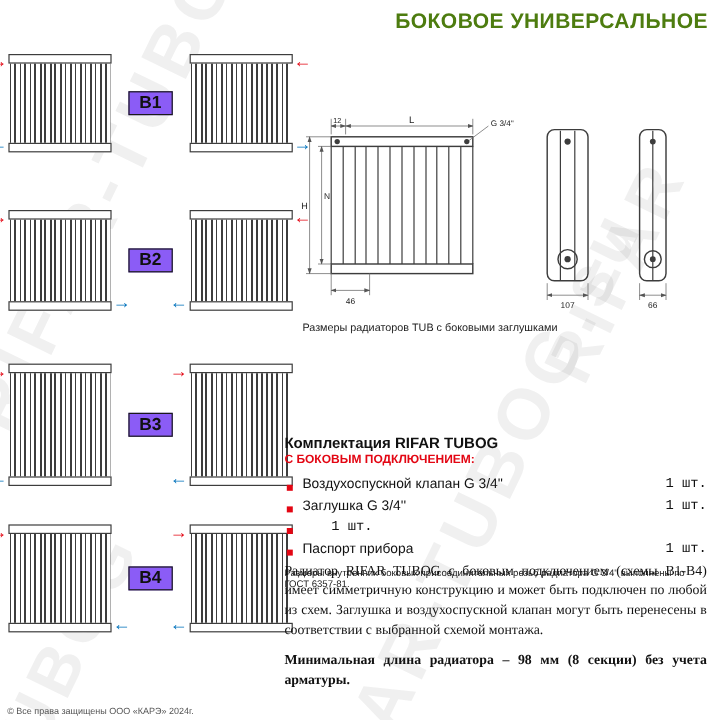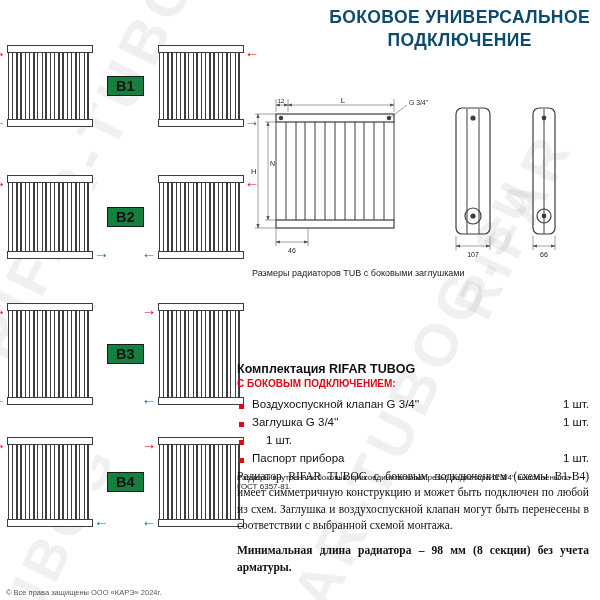--- a/index.html
+++ b/index.html
@@ -7,57 +7,57 @@
         font-family:"Liberation Sans",sans-serif;color:#111;}
   
   .wm-layer{position:absolute;inset:0;pointer-events:none;z-index:0;}
   .wm{position:absolute;font-weight:bold;color:rgba(40,40,40,0.07);white-space:nowrap;
       letter-spacing:6px;transform-origin:0 0;}
   .wm1{font-size:60px;left:-40px;top:340px;transform:rotate(-64deg);}
   .wm2{font-size:60px;left:230px;top:690px;transform:rotate(-64deg);}
   .wm3{font-size:56px;left:440px;top:300px;transform:rotate(-64deg);}
   .wm4{font-size:56px;left:-30px;top:640px;transform:rotate(-64deg);}
   
-  .title{position:absolute;top:6px;right:10px;text-align:center;font-size:17.5px;
-         font-weight:bold;letter-spacing:.4px;line-height:1.32;color:#0c4a6e;z-index:2;}
+  .title{position:absolute;top:6px;right:10px;text-align:left;font-size:17.5px;
+         font-weight:bold;letter-spacing:.4px;line-height:1.32;color:#4d7c0f;z-index:2;}
   
   .schemes{position:absolute;left:8px;top:46px;width:232px;z-index:2;}
   .scheme-row{display:flex;align-items:center;gap:15px;}
   .scheme-row:nth-child(1){margin-bottom:50px;}
   .scheme-row:nth-child(2){margin-bottom:46px;}
   .scheme-row:nth-child(3){margin-bottom:34px;}
   .rad-wrap{position:relative;width:84px;flex:none;}
   .radiator{position:relative;width:84px;
      background:repeating-linear-gradient(90deg,#3d3d3d 0 1.4px,#fff 1.4px 3.8px,#3d3d3d 3.8px 5.2px,#fff 5.2px 8.4px);}
   .radiator::before,.radiator::after{content:"";position:absolute;left:-1px;right:-1px;height:6px;
      background:#fff;border:1.5px solid #3d3d3d;}
   .radiator::before{top:-1px;}
   .radiator::after{bottom:-1px;}
-  .scheme-label{flex:none;border:1.7px solid #1a1a1a;background:#15803d;padding:1px 8px;
+  .scheme-label{flex:none;border:1.7px solid #1a1a1a;background:#8b5cf6;padding:1px 8px;
      font-weight:bold;font-size:14.5px;z-index:1;}
   .arrow{position:absolute;font-size:15px;font-weight:bold;line-height:11px;}
   .arrow.red{color:#e30613;}
   .arrow.blue{color:#0072bc;}
   .arrow.tl{top:0;left:-17px;}
   .arrow.bl{bottom:0;left:-17px;}
   .arrow.tr{top:0;right:-17px;}
   .arrow.br{bottom:0;right:-17px;}
   
   .front-view{position:absolute;left:250px;top:96px;z-index:2;}
   .side-views{position:absolute;left:438px;top:96px;z-index:2;}
   svg text{font-family:"Liberation Sans",sans-serif;fill:#222;}
   .caption{position:absolute;left:252px;top:268px;width:240px;font-size:9px;color:#222;z-index:2;}
   
   .kit{position:absolute;left:237px;top:362px;width:352px;z-index:2;}
   .kit-title{font-size:12.5px;font-weight:bold;margin-bottom:2px;}
   .kit-subtitle{font-size:10px;font-weight:bold;color:#e30613;margin-bottom:7px;}
   .kit-row{display:flex;align-items:center;font-size:11.5px;line-height:16px;margin-bottom:2px;}
   .bullet{flex:none;width:5px;height:5px;background:#e30613;margin:5px 8px 0 2px;}
   .kit-label{flex:1;}
-  .kit-qty{flex:none;margin-left:14px;}
+  .kit-qty{flex:none;margin-left:24px;font-family:Liberation Mono, monospace;}
   .kit-note{font-size:8px;color:#222;margin-top:7px;}
   
   .desc{position:absolute;left:237px;top:468px;width:352px;z-index:2;}
   .desc p{margin:0;font-size:11.5px;line-height:1.42;text-align:justify;font-family:Liberation Serif, serif;}
   .desc p.min{font-weight:bold;margin-top:9px;}
   
   .footer{position:absolute;left:6px;top:588px;font-size:7.5px;color:#555;z-index:2;}
 </style>
 </head>
 <body>
@@ -66,21 +66,20 @@
 
   <div class="wm-layer">
       <span class="wm wm1">RIFAR-TUBOG.su</span>
       <span class="wm wm2">RIFAR-TUBOG.su</span>
       <span class="wm wm3">RIFAR</span>
       <span class="wm wm4">TUBOG</span>
     </div>
 
   <div class="title">
     <div>БОКОВОЕ УНИВЕРСАЛЬНОЕ</div>
-    <div>ПОДКЛЮЧЕНИЕ</div>
   </div>
 
   <div class="schemes">
       <div class="scheme-row">
         <div class="rad-wrap">
           <div class="radiator" style="height: 80px;"></div>
           <span class="arrow red tl">→</span>
           <span class="arrow blue bl">←</span>
         </div>
         <div class="scheme-label">В1</div>

